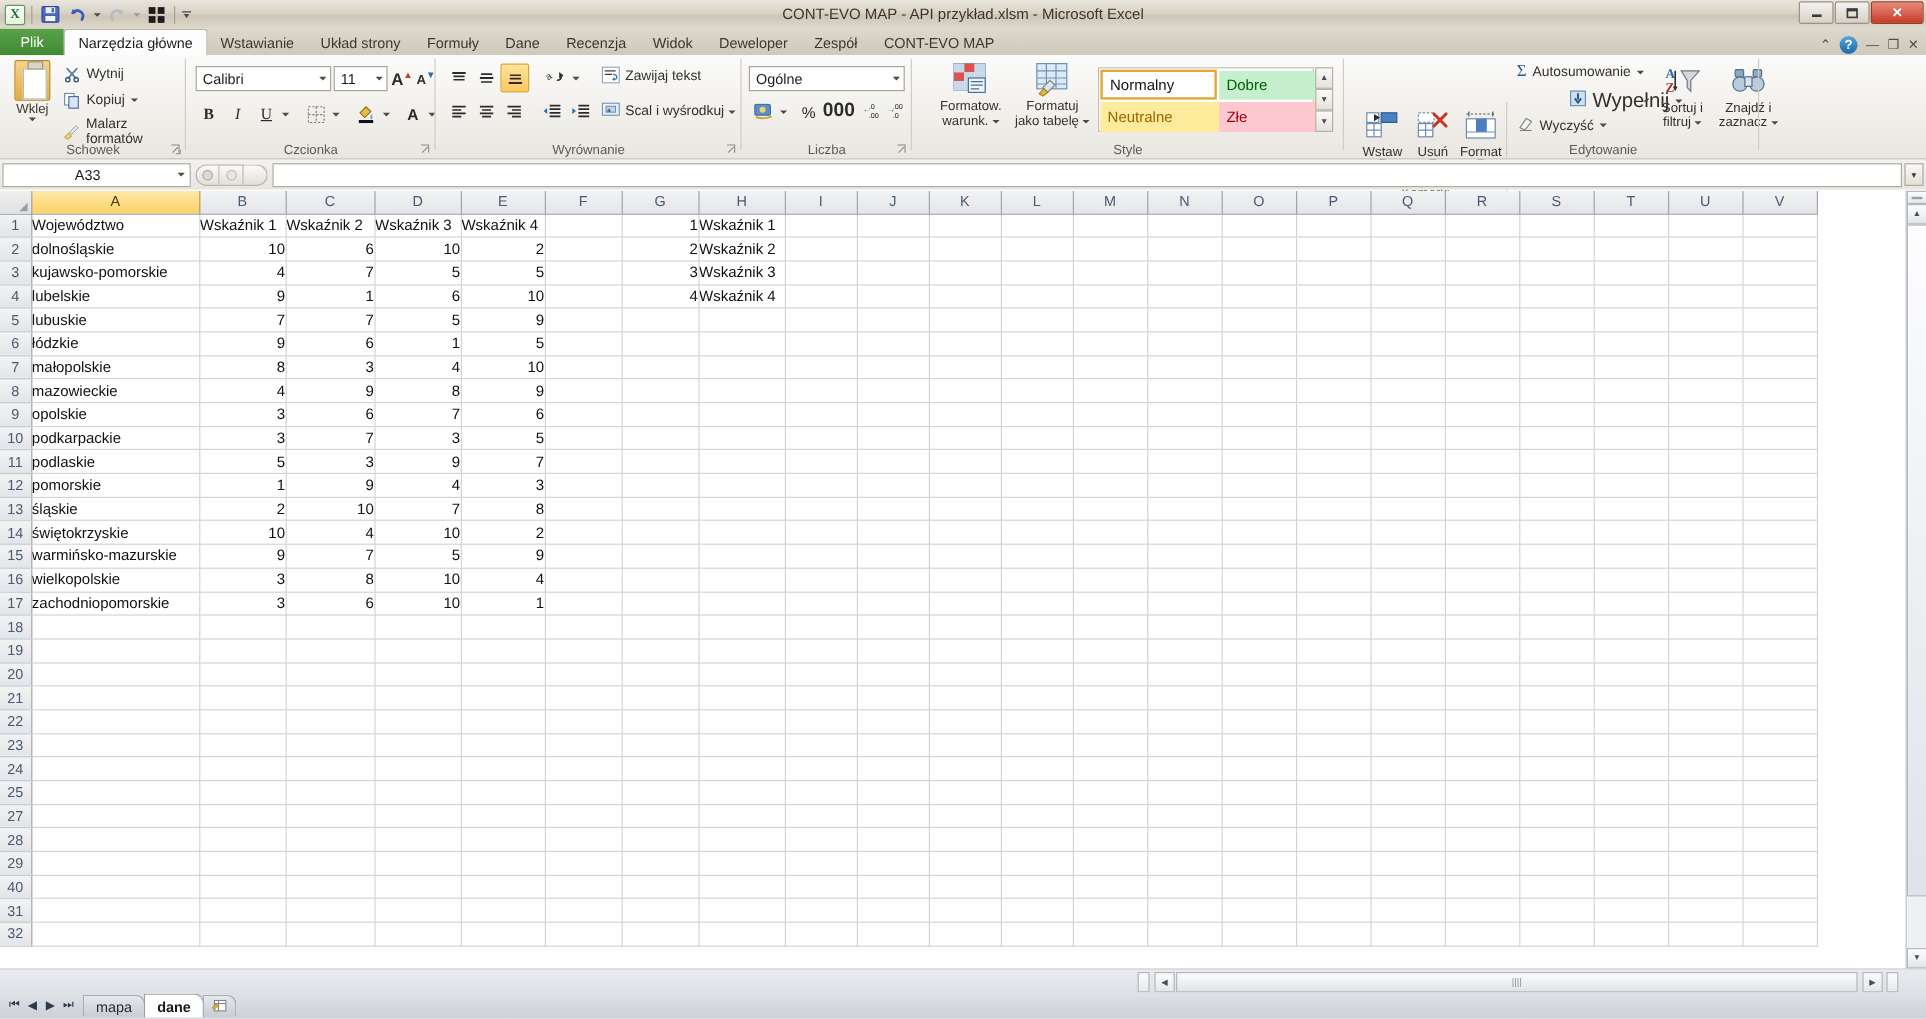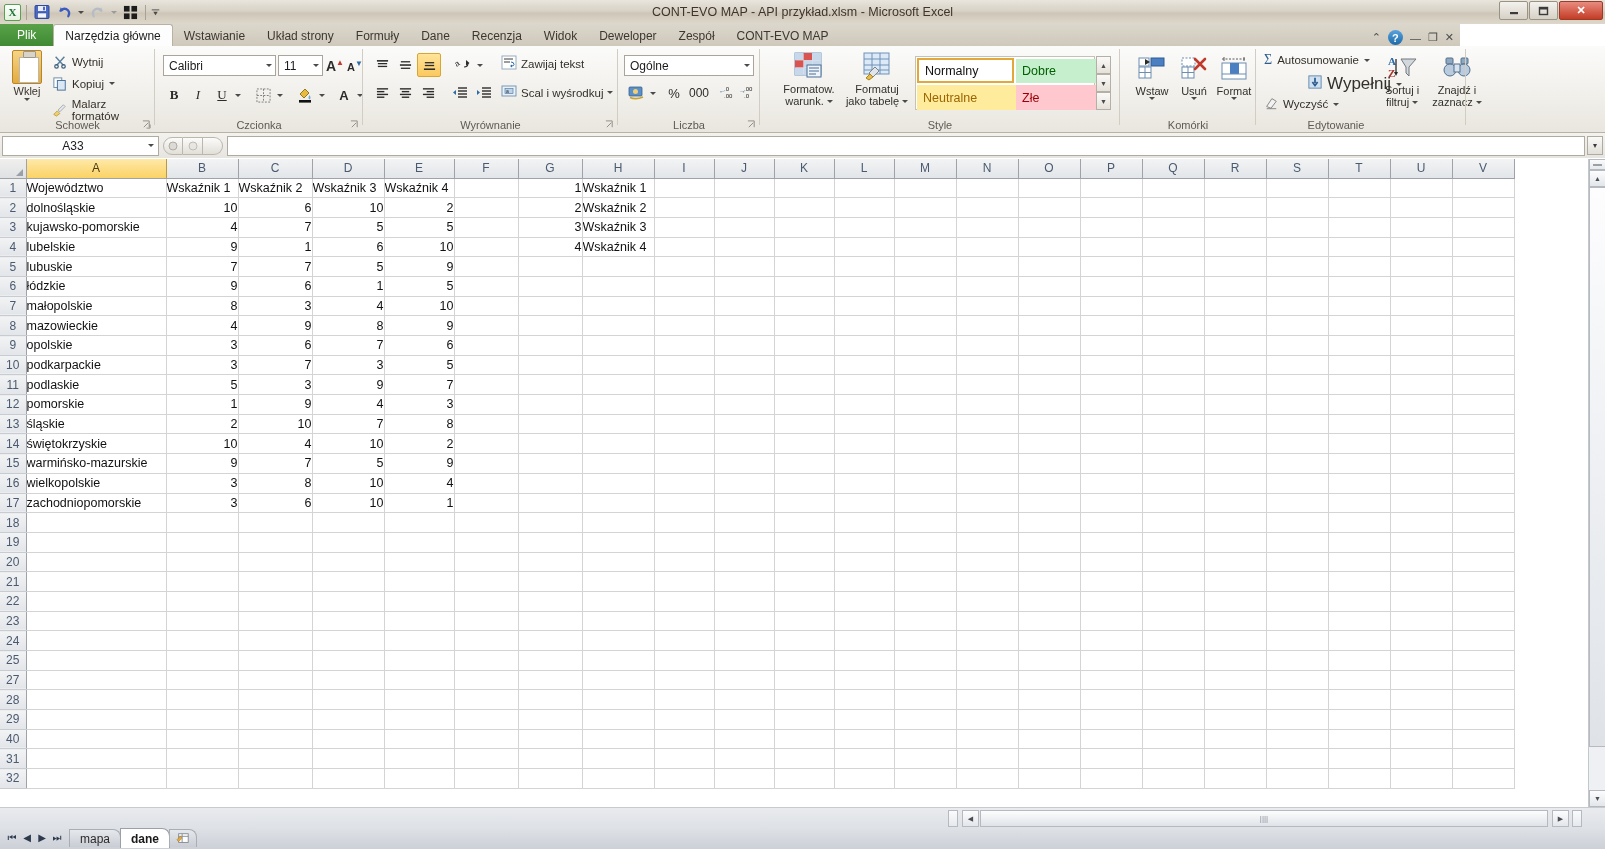--- a/index.html
+++ b/index.html
@@ -37,21 +37,21 @@
   .wbtn {
     width: 29px; height: 19px; border: 1px solid #9a9384; border-radius: 2px;
     background: linear-gradient(to bottom,#f4f2ee,#d6d1c6);
     display: flex; align-items: center; justify-content: center;
     font-size: 11px; color: #333;
   }
   .wbtn.close { background: linear-gradient(to bottom,#e98b7f,#c33c25); border-color:#9c3c28; color:#fff; font-weight:bold; width:44px; }
 
   
   .ribbon-tabs {
-    position: absolute; left: 0; top: 24px; width: 1460px; height: 22px;
+    position: absolute; left: 0; top: 24px; width: 1605px; height: 22px;
     background: linear-gradient(to bottom, #dcd7cc, #cfc9bc);
     display: flex; align-items: flex-end; font-size: 12px;
   }
   .tab-file {
     height: 22px; padding: 0 17px; background: linear-gradient(to bottom,#59a24a,#3f8a33);
     color: #fff; display: flex; align-items: center; font-size: 12px;
   }
   .tab {
     height: 21px; padding: 0 11px; display: flex; align-items: center;
     color: #3d3730; white-space: nowrap;
@@ -547,21 +547,21 @@
       <svg width="17" height="16" viewBox="0 0 17 16">
           <rect x="1" y="2" width="13" height="9" rx="1" fill="#5b8fc9" stroke="#35628f" stroke-width="0.8"></rect>
           <circle cx="7.5" cy="6.5" r="2.5" fill="#f0d070"></circle>
           <path d="M2 12.5 Q8 15 15 12" fill="none" stroke="#c8a32e" stroke-width="1.6"></path>
         </svg>
     </div>
     <div class="sbtn" style="left:30px; top:36px; width:10px; height:22px;">
         <i class="caret-dn"></i>
       </div>
     <div class="sbtn" style="left:46px; top:36px; width:20px; height:22px; font-size:13px;">%</div>
-    <div class="sbtn" style="left:68px; top:36px; width:26px; height:22px; font-size:12px;">000</div>
+    <div class="sbtn" style="left:68px; top:36px; width:26px; height:22px; font-size:16px;font-weight:bold;">000</div>
     <div class="sbtn" style="left:100px; top:36px; width:20px; height:22px;">
       <svg width="18" height="16" viewBox="0 0 18 16">
           <text x="0" y="8" font-size="7" fill="#2a6ca8">←</text>
           <text x="5" y="6" font-size="6" fill="#1b1b1b">.0</text>
           <text x="5" y="13" font-size="6" fill="#1b1b1b">.00</text>
         </svg>
     </div>
     <div class="sbtn" style="left:120px; top:36px; width:20px; height:22px;">
       <svg width="18" height="16" viewBox="0 0 18 16">
           <text x="0" y="8" font-size="7" fill="#2a6ca8">→</text>
@@ -629,21 +629,21 @@
       <div class="style-cell" style="left:1px; top:28px; background:#ffeb9c; color:#9c6500; width:107px; height:25px;">Neutralne</div>
       <div class="style-cell" style="left:100px; top:28px; background:#ffc7ce; color:#9c0006; width:80px; height:25px;">Złe</div>
     </div>
     <div class="sg-scroll" style="left:336px; top:10px; height:18px;">▲</div>
     <div class="sg-scroll" style="left:336px; top:28px; height:18px;">▼</div>
     <div class="sg-scroll" style="left:336px; top:46px; height:18px;">▼</div>
     <div class="grp-label">Style</div>
     <div class="grp-sep" style="left:359px"></div>
   </div>
 
-  <div class="grp" style="left:1120px; width:136px;">
+  <div class="grp" style="left:1120px; width:136px;margin-top:36px;">
     <div class="bigbtn" style="left:8px; top:5px;">
       <div class="bi">
         <svg width="30" height="28" viewBox="0 0 30 28">
           <rect x="2" y="12" width="12" height="11" fill="#fff" stroke="#6b8db0"></rect>
             <line x1="8" y1="12" x2="8" y2="23" stroke="#6b8db0"></line>
             <line x1="2" y1="17.5" x2="14" y2="17.5" stroke="#6b8db0"></line>
           <rect x="14" y="3" width="13" height="8" fill="#4a7fc1" stroke="#2f5c95"></rect>
           <rect x="2" y="3" width="10" height="8" fill="#fff" stroke="#6b8db0"></rect>
           <path d="M13 7 L8 4 L8 10 Z" fill="#2b2b2b"></path>
         </svg>

